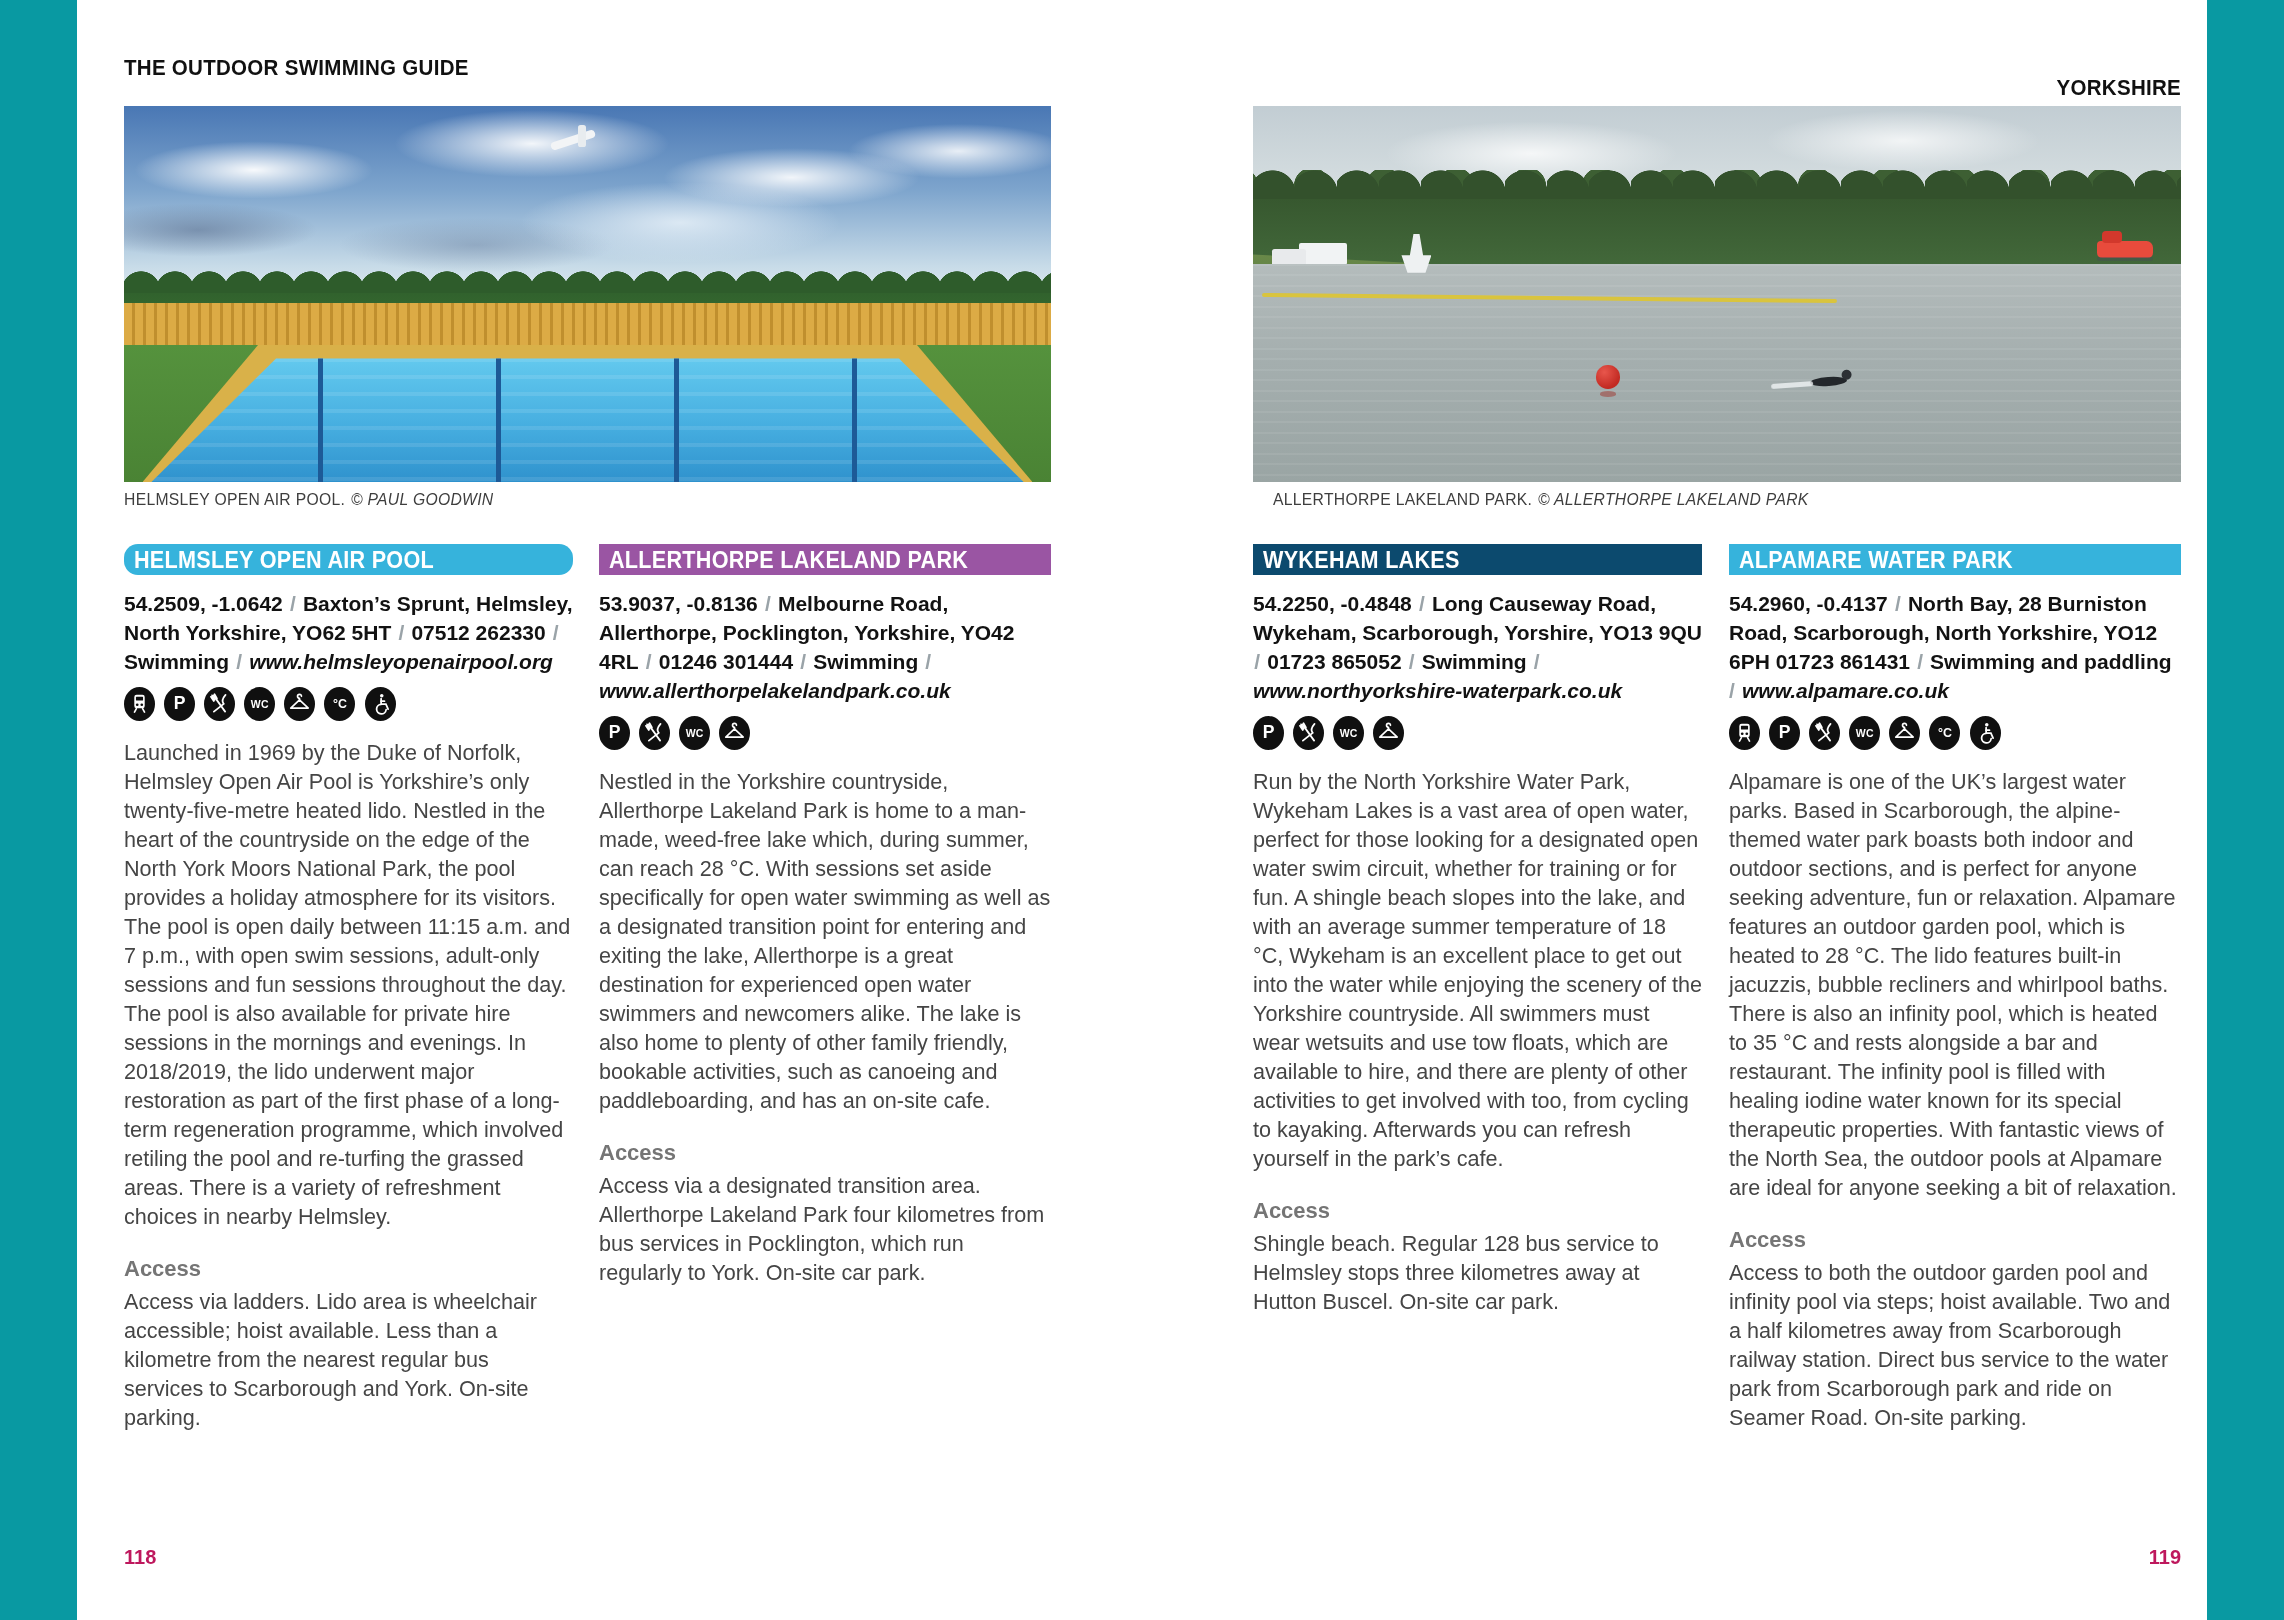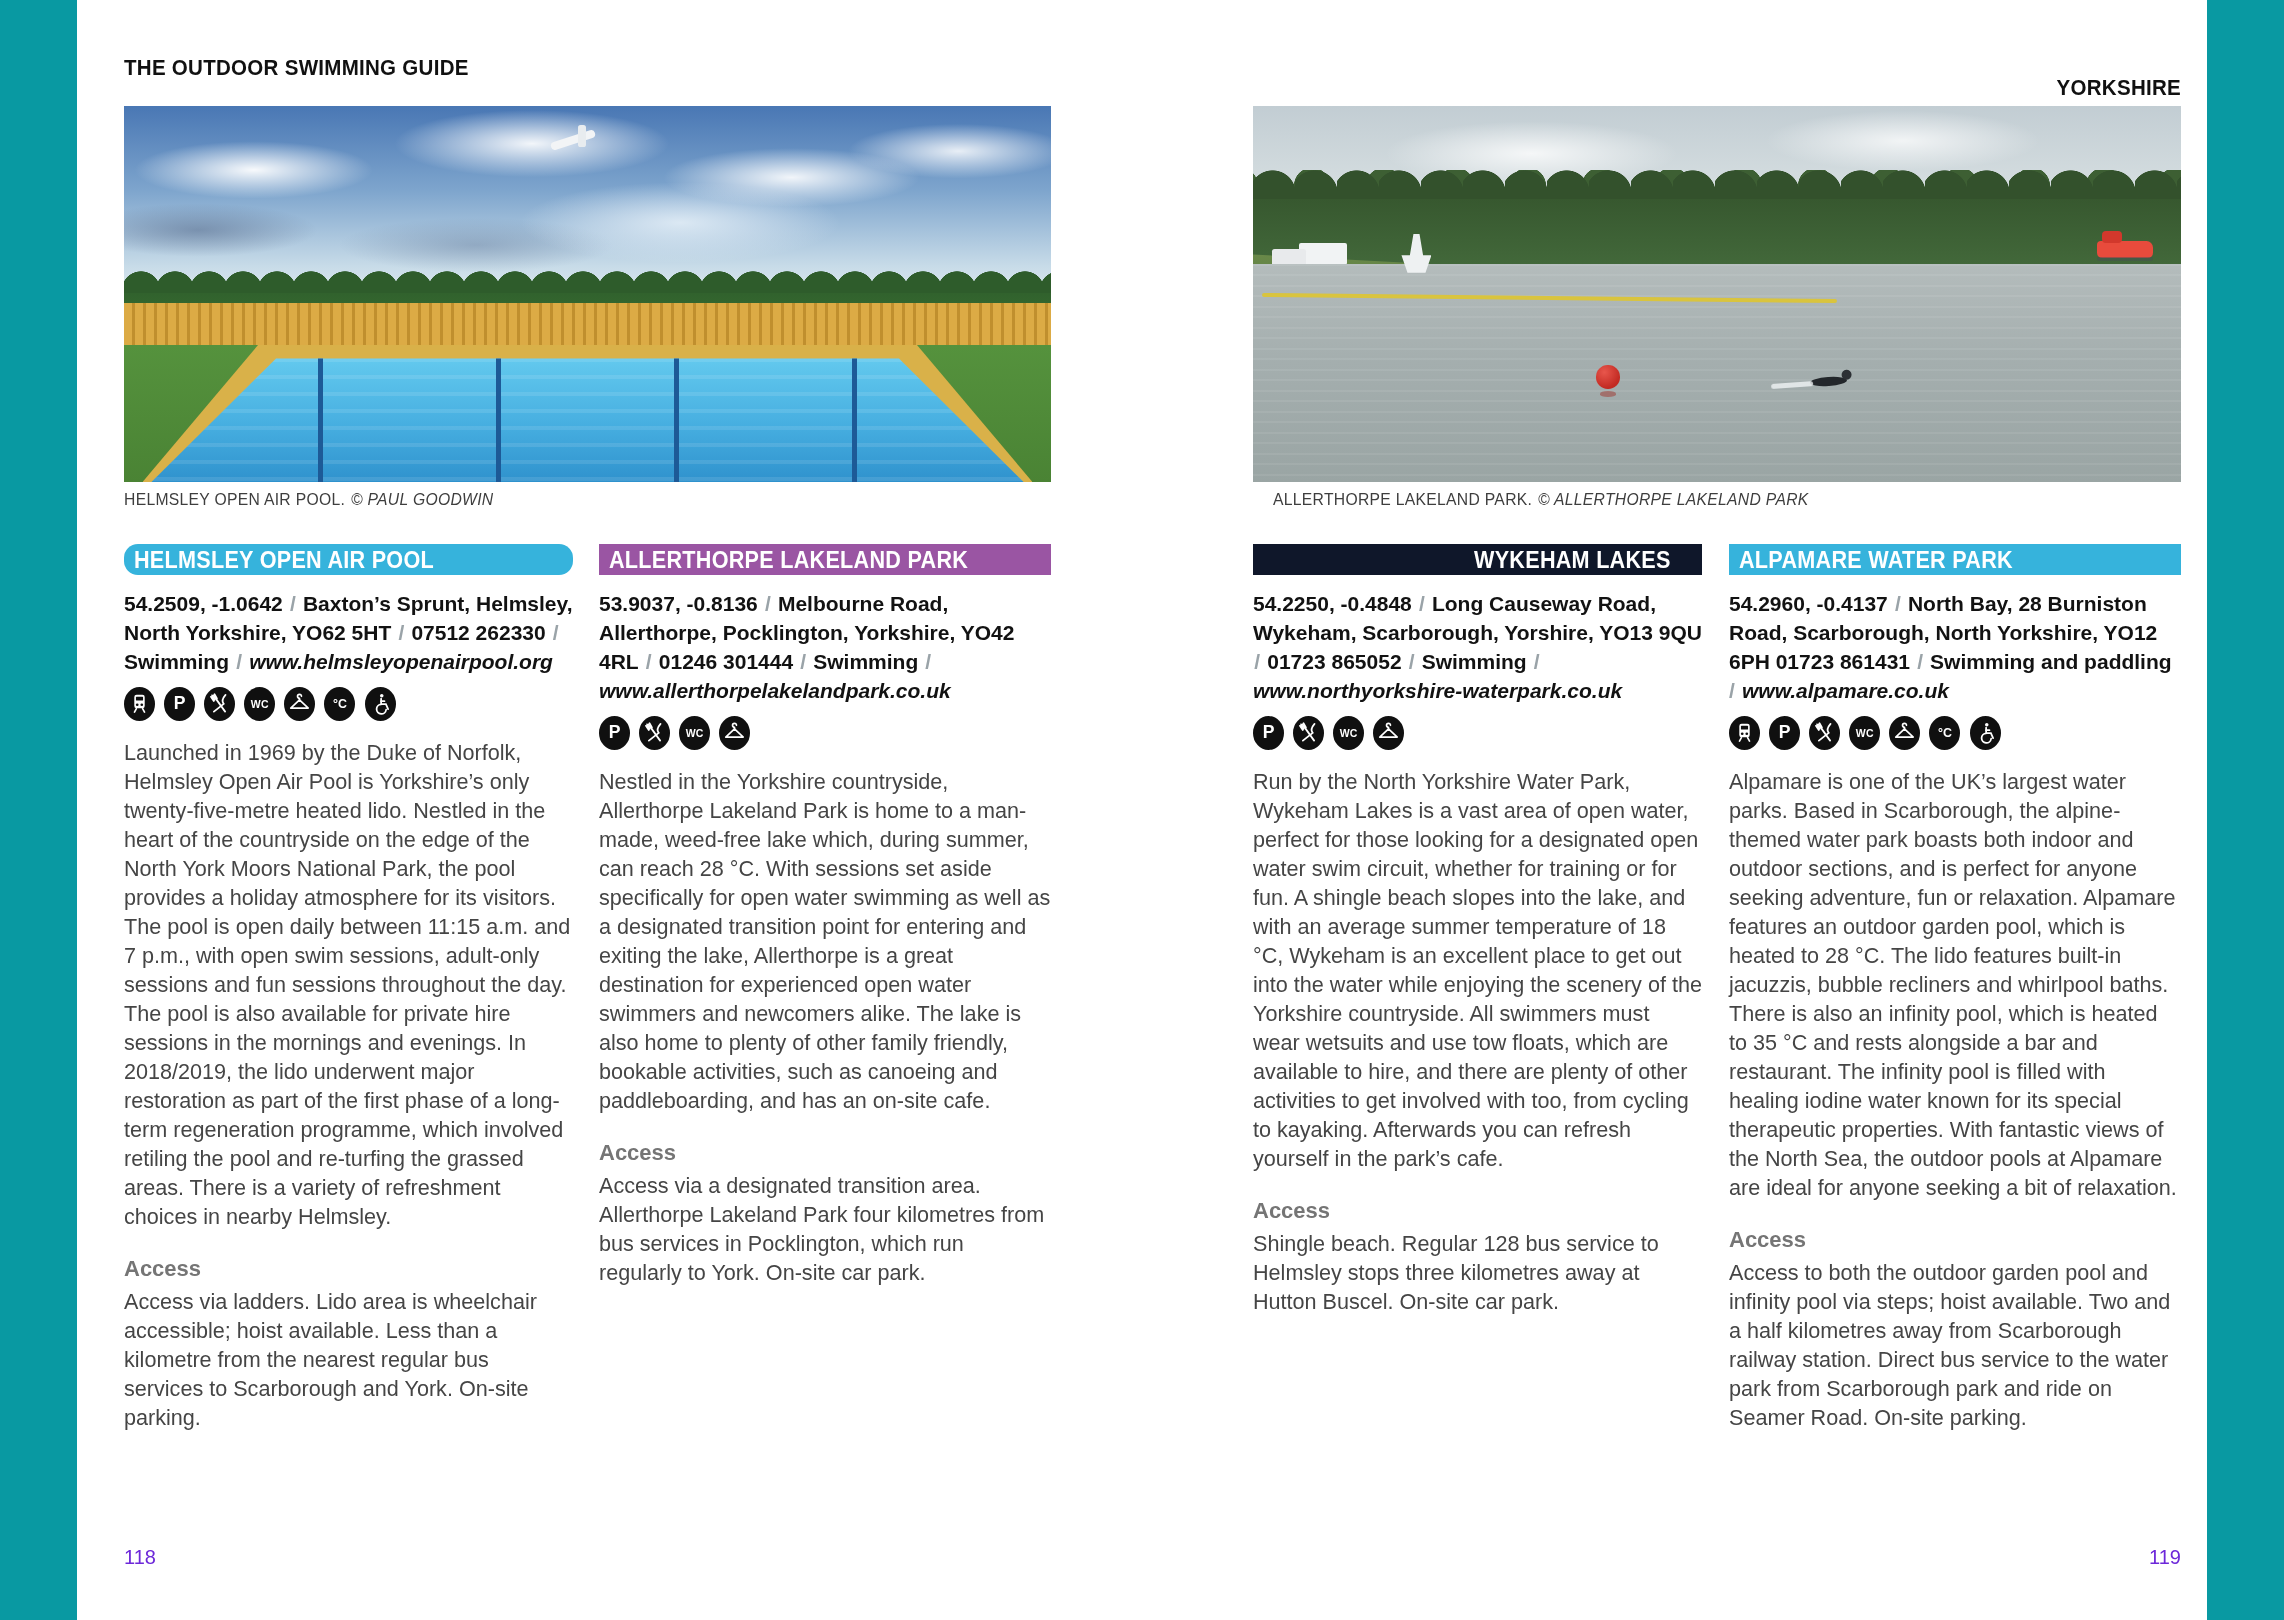--- a/index.html
+++ b/index.html
@@ -7,21 +7,21 @@
           font-family:"Liberation Sans","DejaVu Sans",sans-serif;color:#222;}
   .edge{position:absolute;top:0;bottom:0;width:77px;background:var(--teal,#0999a2);}
   .edge.left{left:0;} .edge.right{right:0;}
 
   .running-head{position:absolute;top:55px;font-size:21.6px;font-weight:bold;letter-spacing:0.3px;color:#111;}
   .running-head span{display:inline-block;transform:scaleX(.95);transform-origin:0 50%;}
   .rh-left{left:124px;}
   .rh-right{right:103px;text-align:right;margin-top:20px;}
   .rh-right span{transform-origin:100% 50%;}
 
-  .pagenum{position:absolute;top:1546px;font-size:20px;font-weight:normal;color:#6d28d9;}
+  .pagenum{position:absolute;top:1546px;font-size:20px;font-weight:bold;color:#be185d;}
   .pn-left{left:124px;} .pn-right{right:103px;}
 
   
   .photo{position:absolute;top:106px;height:376px;overflow:hidden;background:#9fb6c9;}
   .photo,.photo *{pointer-events:none;}
   .photo-left{left:124px;width:927px;}
   .photo-right{left:1253px;width:928px;}
   .layer{position:absolute;}
 
   
@@ -241,21 +241,21 @@
             </g>
           </svg>
         </span>
       </div>
     <p class="desc">Nestled in the Yorkshire countryside, Allerthorpe Lakeland Park is home to a man-made, weed-free lake which, during summer, can reach 28 °C. With sessions set aside specifically for open water swimming as well as a designated transition point for entering and exiting the lake, Allerthorpe is a great destination for experienced open water swimmers and newcomers alike. The lake is also home to plenty of other family friendly, bookable activities, such as canoeing and paddleboarding, and has an on-site cafe.</p>
     <h3 class="access-h">Access</h3>
     <p class="desc access-t">Access via a designated transition area. Allerthorpe Lakeland Park four kilometres from bus services in Pocklington, which run regularly to York. On-site car park.</p>
   </section>
 
   <section class="col c3">
-    <h2 class="bar" style="background: #0f172a; text-align: right;"><span>WYKEHAM LAKES</span></h2>
+    <h2 class="bar" style="background: #0c4a6e;"><span>WYKEHAM LAKES</span></h2>
     <p class="details"><span class="b">54.2250, -0.4848</span><span class="s"> / </span><span class="b">Long Causeway Road, Wykeham, Scarborough, Yorshire, YO13 9QU</span><span class="s"> / </span><span class="b">01723 865052</span><span class="s"> / </span><span class="b">Swimming</span><span class="s"> / </span><span class="w">www.northyorkshire-waterpark.co.uk</span></p>
     <div class="icons">
         <span class="icon">
           <span class="g gP">P</span>
         </span>
         <span class="icon">
           <svg viewBox="0 0 24 24" xmlns="http://www.w3.org/2000/svg">
             <g stroke="#fff" stroke-width="1.7" stroke-linecap="round" fill="none">
               <path d="M6.2 4.2 L17.4 19.8"></path>
               <path d="M4.9 4.2 L7.4 8.4 M7.2 3.1 L9.5 7.2 M3.8 5.6 L6.5 9.6"></path>

